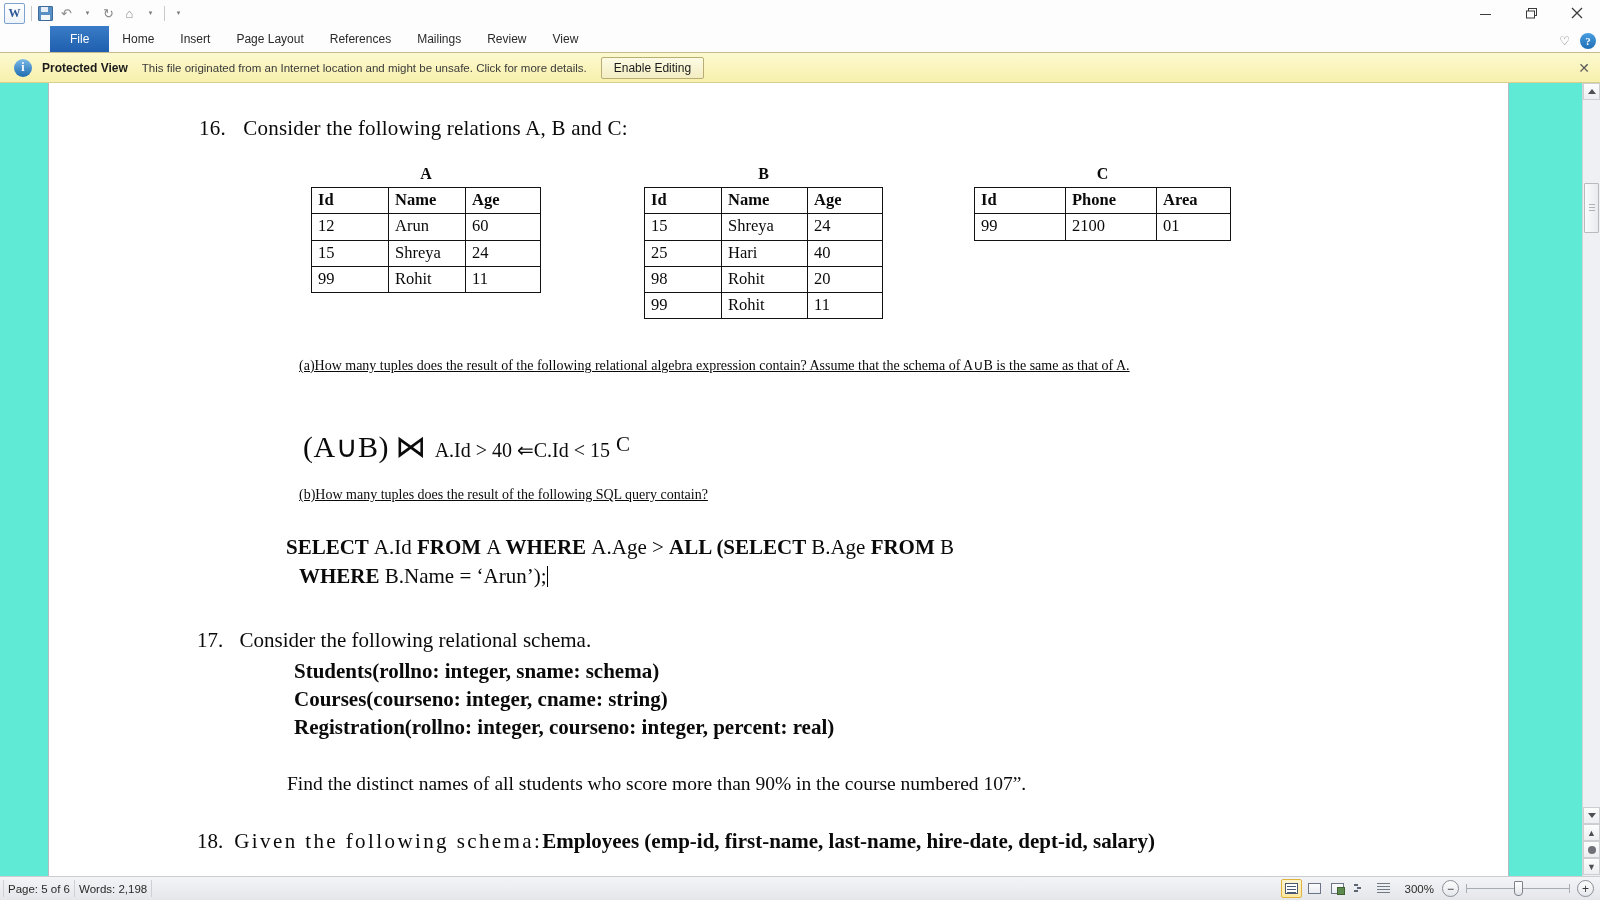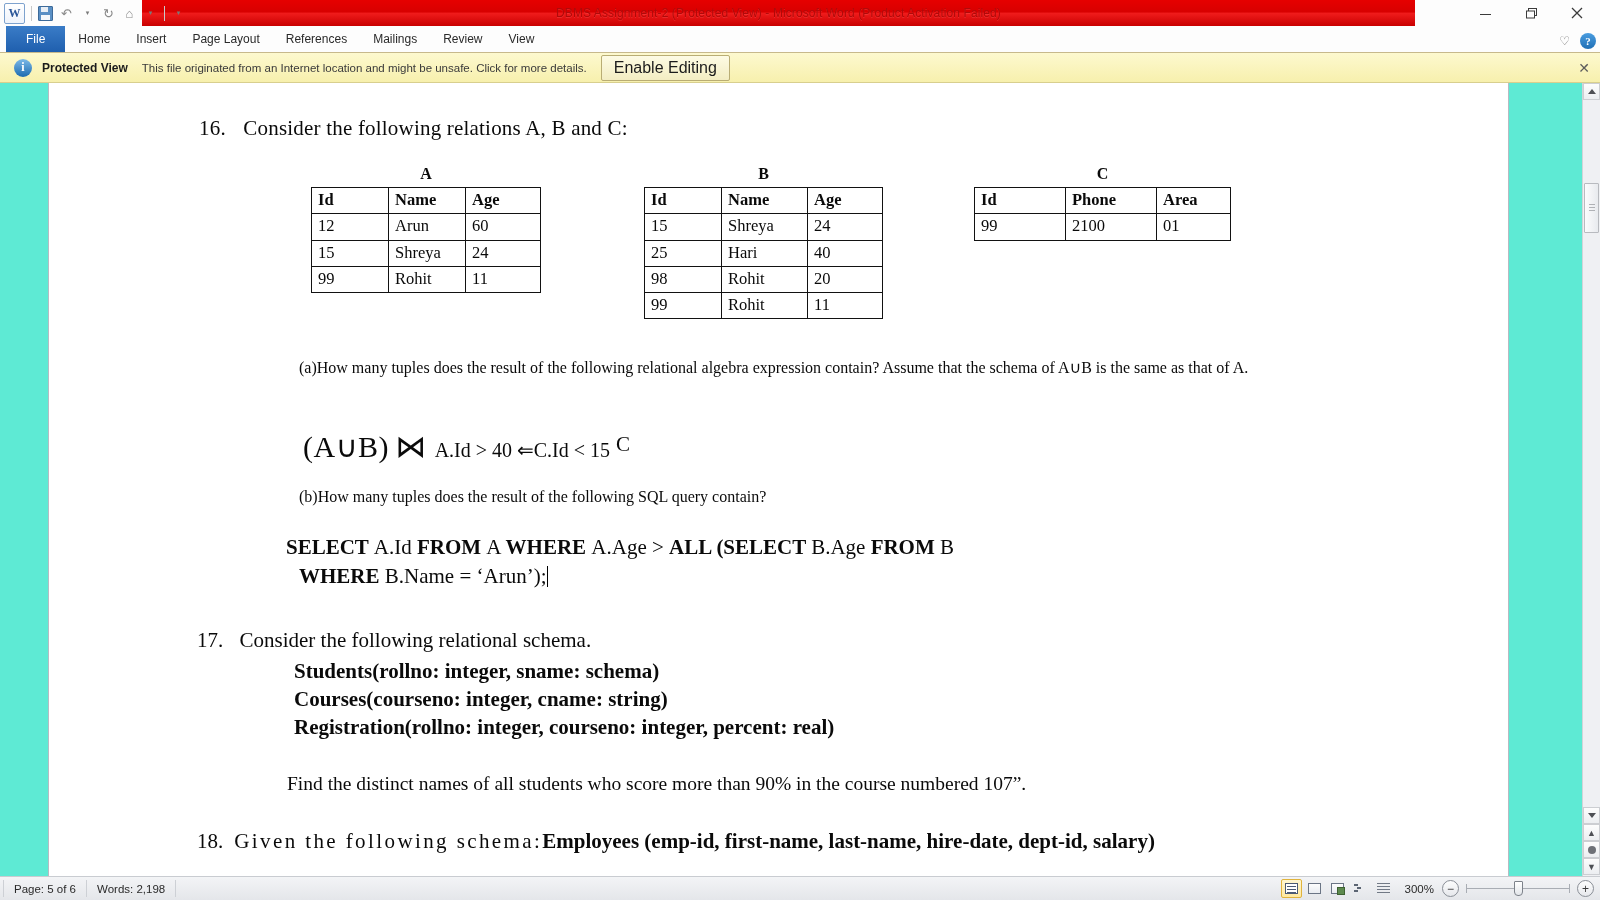--- a/index.html
+++ b/index.html
@@ -146,20 +146,21 @@
 
   
   .tabstrip {
     height: 26px;
     background: #fdfdfd;
     display: flex;
     align-items: flex-start;
     position: relative;
     flex: none;
     border-bottom: 1px solid #c7b98c;
+    padding-left: 44px;
   }
   .tab {
     height: 25px;
     padding: 0 13px;
     display: flex;
     align-items: center;
     font-size: 12px;
     color: #2a2a2a;
     white-space: nowrap;
   }
@@ -227,21 +228,21 @@
     color: #1c1c1c;
     margin-left: 10px;
   }
   .pv-msg {
     font-size: 11.5px;
     color: #3a3a3a;
     margin-left: 14px;
   }
   .pv-btn {
     margin-left: 14px;
-    font-size: 16px;
+    font-size: 12px;
     color: #1c1c1c;
     padding: 3px 12px;
     background: linear-gradient(to bottom, #fdfbe4, #f3edc2);
     border: 1px solid #b9ad74;
     border-radius: 2px;
   }
   .pv-close {
     position: absolute;
     right: 10px;
     font-size: 14px;
@@ -323,23 +324,24 @@
   .tblB td.c0, .tblB th.c0 { width: 64px; }
   .tblB td.c1, .tblB th.c1 { width: 73px; }
   .tblB td.c2, .tblB th.c2 { width: 62px; }
   .tblC { left: 925px; top: 0px; }
   .tblC td.c0, .tblC th.c0 { width: 78px; }
   .tblC td.c1, .tblC th.c1 { width: 78px; }
   .tblC td.c2, .tblC th.c2 { width: 61px; }
 
   .para {
     position: absolute;
-    font-size: 16px;
+    font-size: 14px;
     line-height: 1.62;
     text-align: justify;
+    text-decoration: underline;
   }
   .pa {
     left: 250px;
     top: 272px;
     width: 1032px;
   }
   .formula {
     position: absolute;
     left: 254px;
     top: 345px;
@@ -486,21 +488,21 @@
     background: linear-gradient(to bottom, #f3f4f6, #e4e6ea);
     border-top: 1px solid #c9ccd1;
     display: flex;
     align-items: center;
     flex: none;
     font-size: 11.5px;
     color: #2a2a2a;
     position: relative;
   }
   .sb-item {
-    padding: 0 10px;
+    padding: 0 4px;
     height: 17px;
     display: flex;
     align-items: center;
     border-right: 1px solid #cdd0d5;
     white-space: nowrap;
   }
   .sb-item:first-child { margin-left: 3px; border-left: 1px solid #cdd0d5;}
   .status-right {
     position: absolute;
     right: 6px;
@@ -642,23 +644,20 @@
       </div>
       <div class="qat-item">
         <span class="mini-caret">▾</span>
       </div>
       <div class="qat-sep"></div>
       <div class="qat-item">
         <span class="mini-caret">▾</span>
       </div>
     </div>
 
-    <div class="redbar">
-      <span class="redbar-title">DBMS Assignment-2 (Protected View)  -  Microsoft Word (Product Activation Failed)</span>
-    </div>
 
     <div class="wincontrols">
       <div class="wc">
         <svg width="13" height="13" viewBox="0 0 13 13">
           <rect x="1" y="7" width="11" height="1" fill="#3b3b3b"></rect>
         </svg>
       </div>
       <div class="wc">
         <svg width="13" height="13" viewBox="0 0 13 13">
           <rect x="3.5" y="1.5" width="8" height="7" fill="none" stroke="#3b3b3b"></rect>

